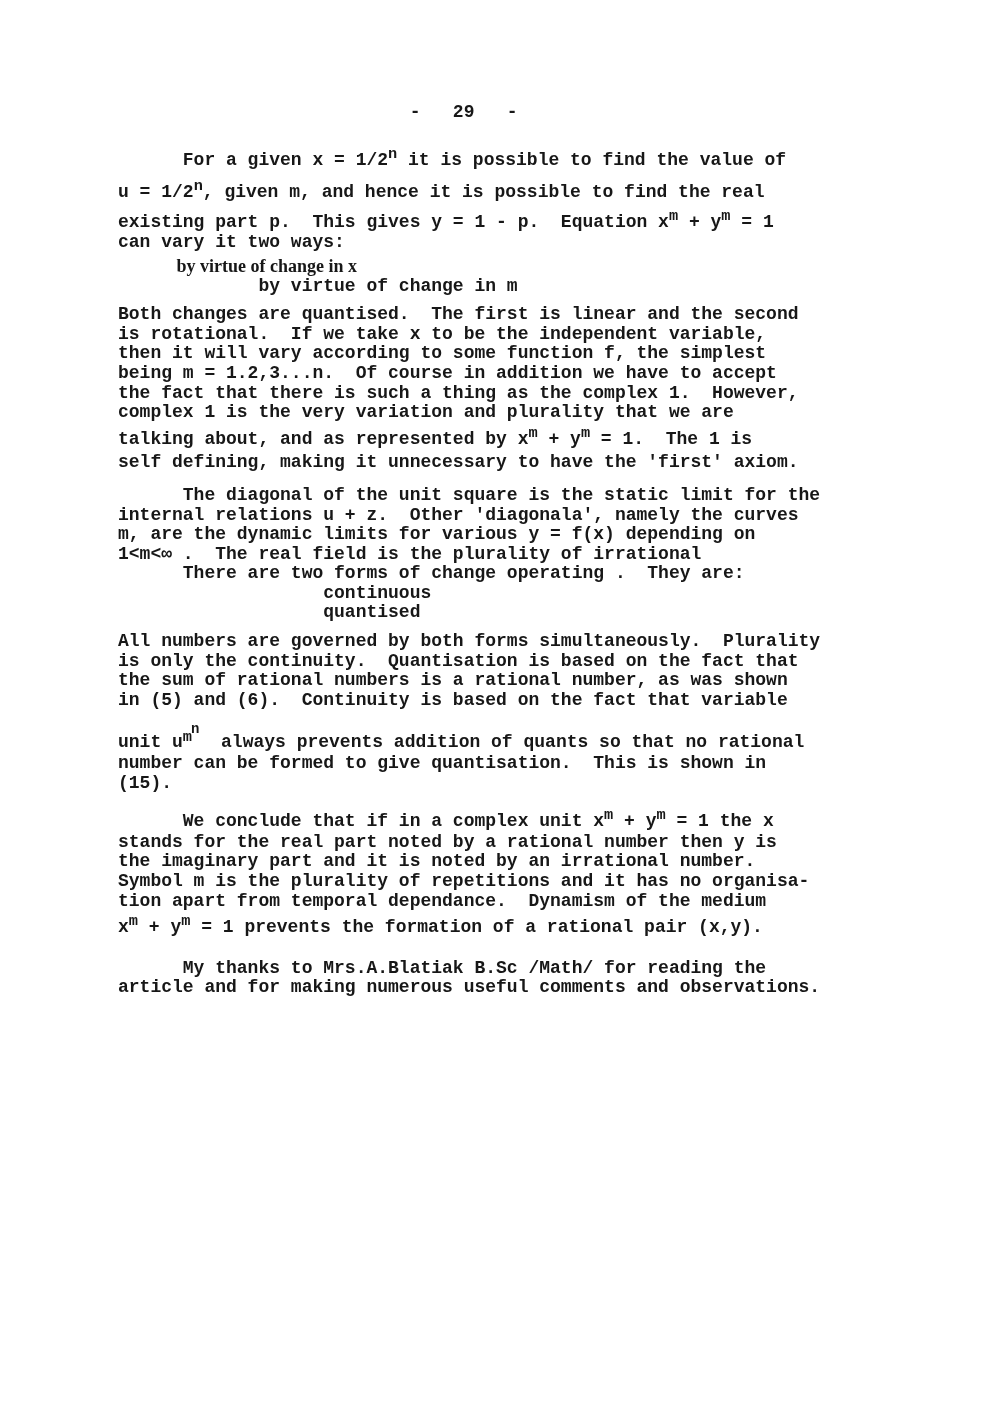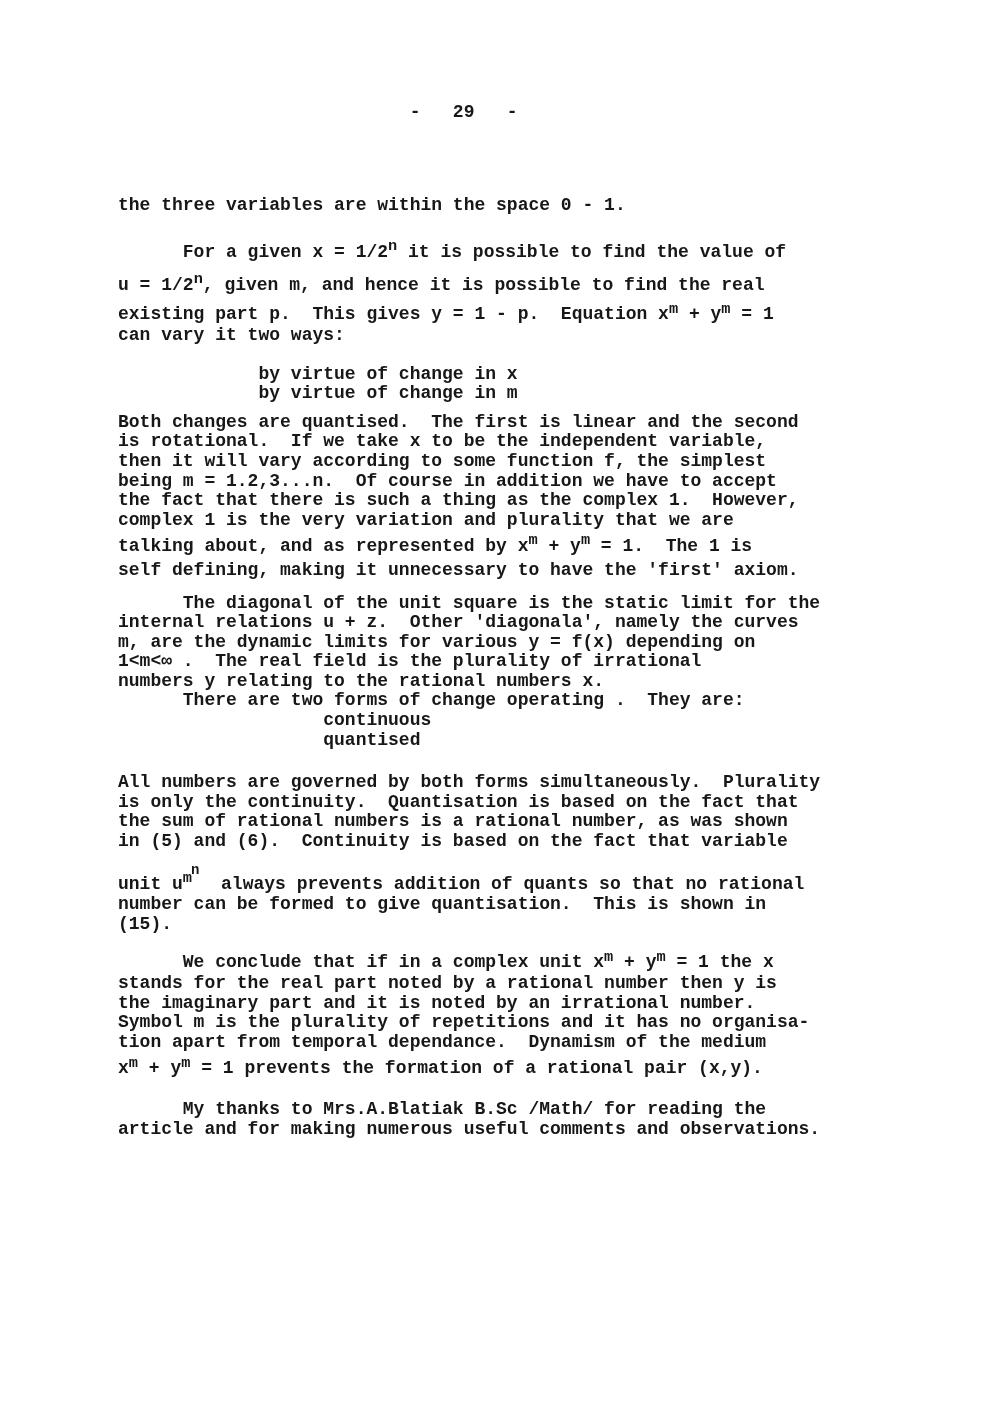--- a/index.html
+++ b/index.html
@@ -35,44 +35,42 @@
     font-size: 0.78em;
     margin-left: -1px;
   }
 </style>
 </head>
 <body>
 
 <div class="page">
   <div class="line">                           -   29   -</div>
   <div id="doc-body">
-      <div class="line" style="margin-top: 73px;">the three variables are within the space 0 - 1.</div>
       <div class="line" style="margin-top: 28px;">      For a given x = 1/2<span class="sup">n</span> it is possible to find the value of</div>
       <div class="line" style="margin-top: 12px;">u = 1/2<span class="sup">n</span>, given m, and hence it is possible to find the real</div>
       <div class="line" style="margin-top: 9px;">existing part p.  This gives y = 1 - p.  Equation x<span class="sup">m</span> + y<span class="sup">m</span> = 1</div>
       <div class="line">can vary it two ways:</div>
-      <div class="line" style="margin-top: 19px;">             by virtue of change in x</div>
+      <div class="line" style="margin-top: 4px; font-family: Liberation Serif, serif;">             by virtue of change in x</div>
       <div class="line">             by virtue of change in m</div>
       <div class="line" style="margin-top: 9px;">Both changes are quantised.  The first is linear and the second</div>
       <div class="line">is rotational.  If we take x to be the independent variable,</div>
       <div class="line">then it will vary according to some function f, the simplest</div>
       <div class="line">being m = 1.2,3...n.  Of course in addition we have to accept</div>
       <div class="line">the fact that there is such a thing as the complex 1.  However,</div>
       <div class="line">complex 1 is the very variation and plurality that we are</div>
       <div class="line" style="margin-top: 7px;">talking about, and as represented by x<span class="sup">m</span> + y<span class="sup">m</span> = 1.  The 1 is</div>
       <div class="line" style="margin-top: 3px;">self defining, making it unnecessary to have the 'first' axiom.</div>
       <div class="line" style="margin-top: 13px;">      The diagonal of the unit square is the static limit for the</div>
       <div class="line">internal relations u + z.  Other 'diagonala', namely the curves</div>
       <div class="line">m, are the dynamic limits for various y = f(x) depending on</div>
       <div class="line">1&lt;m&lt;∞ .  The real field is the plurality of irrational</div>
-      <div class="line">numbers y relating to the rational numbers x.</div>
       <div class="line" style="">      There are two forms of change operating .  They are:</div>
       <div class="line">                   continuous</div>
       <div class="line">                   quantised</div>
-      <div class="line" style="margin-top: 23px;">All numbers are governed by both forms simultaneously.  Plurality</div>
+      <div class="line" style="margin-top: 9px;">All numbers are governed by both forms simultaneously.  Plurality</div>
       <div class="line">is only the continuity.  Quantisation is based on the fact that</div>
       <div class="line">the sum of rational numbers is a rational number, as was shown</div>
       <div class="line">in (5) and (6).  Continuity is based on the fact that variable</div>
       <div class="line" style="margin-top: 23px;">unit u<span class="sup">m</span><span class="sup2">n</span>  always prevents addition of quants so that no rational</div>
       <div class="line">number can be formed to give quantisation.  This is shown in</div>
       <div class="line">(15).</div>
       <div class="line" style="margin-top: 19px;">      We conclude that if in a complex unit x<span class="sup">m</span> + y<span class="sup">m</span> = 1 the x</div>
       <div class="line">stands for the real part noted by a rational number then y is</div>
       <div class="line">the imaginary part and it is noted by an irrational number.</div>
       <div class="line">Symbol m is the plurality of repetitions and it has no organisa-</div>

